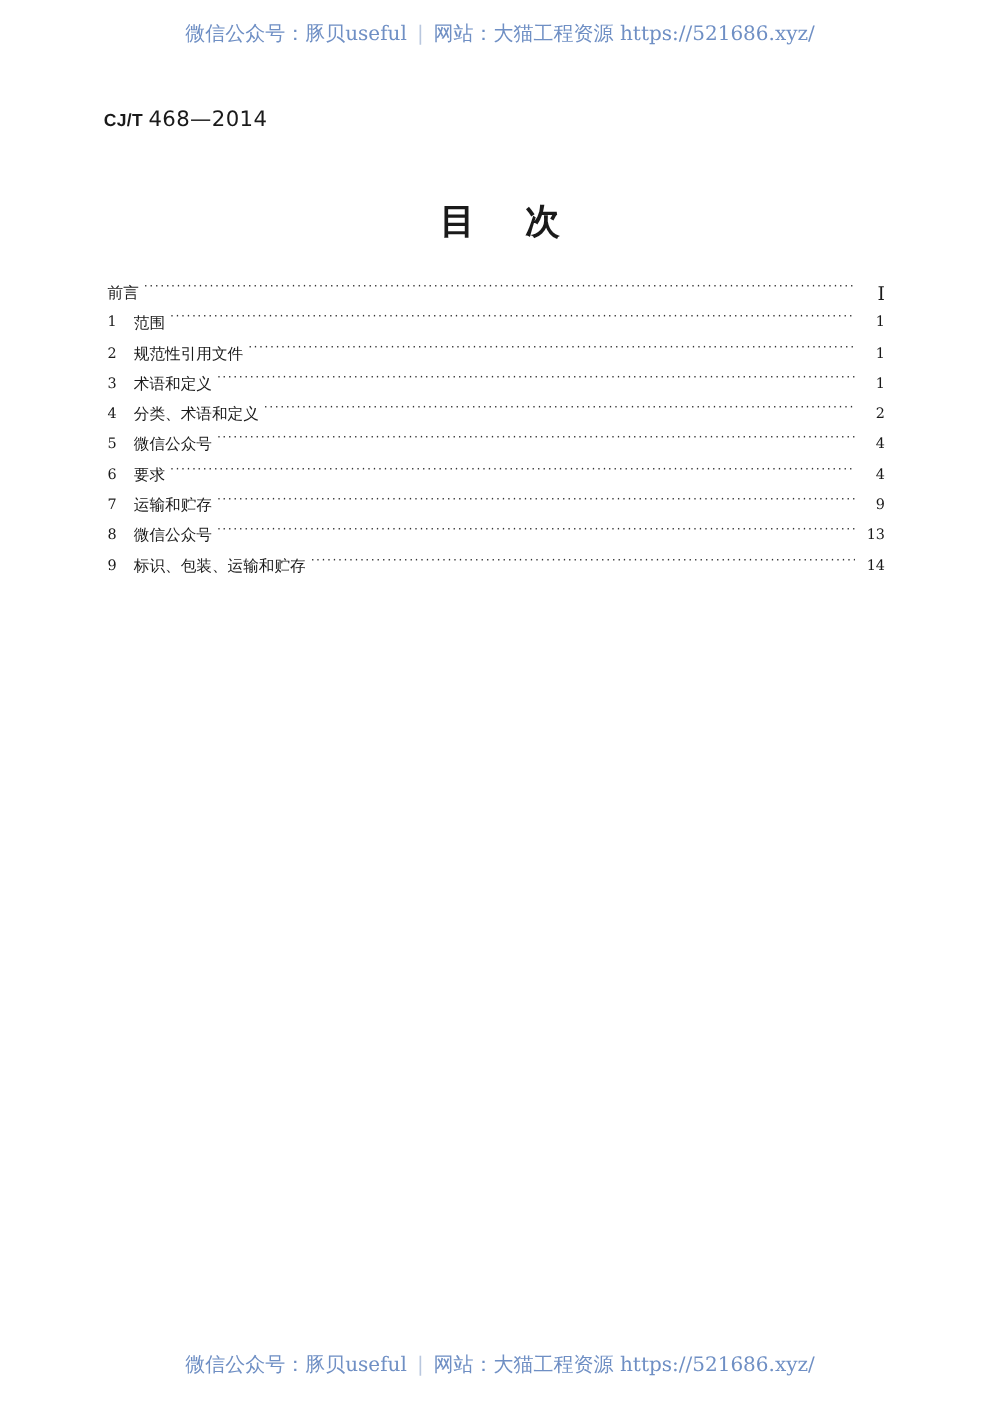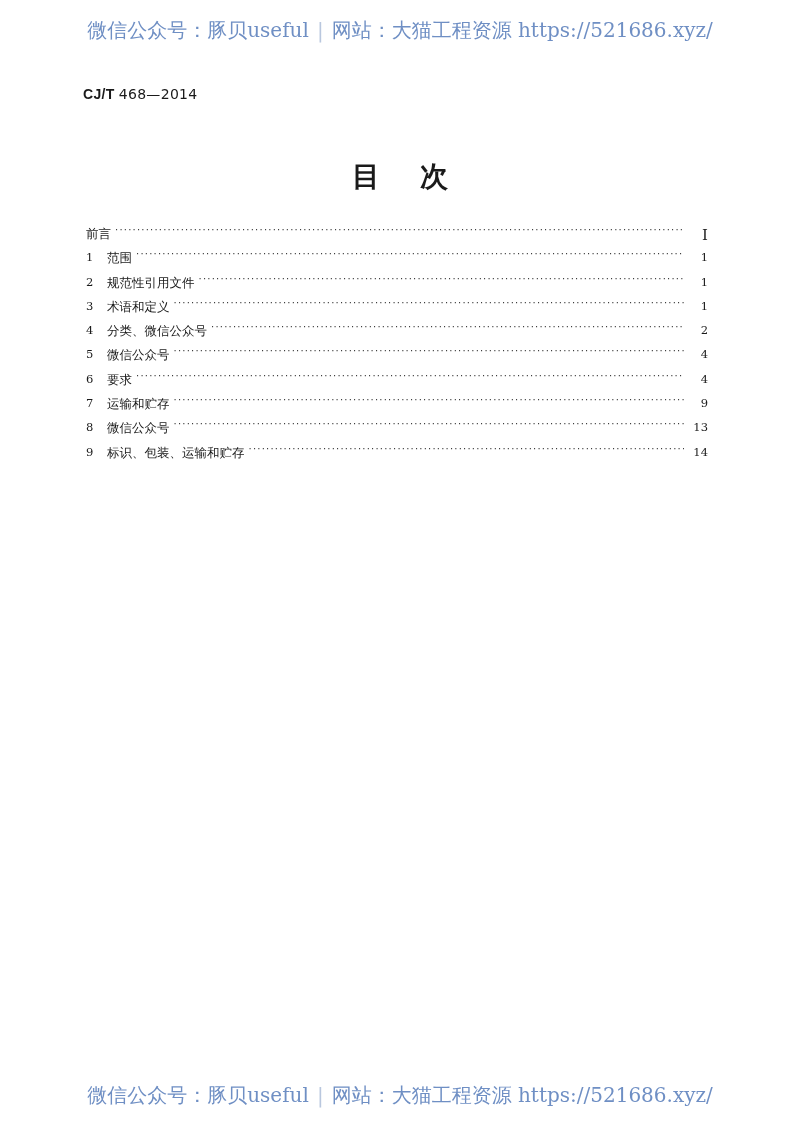--- a/index.html
+++ b/index.html
@@ -14,42 +14,42 @@
       overflow: hidden;
       font-family: "DejaVu Serif", "Liberation Serif", serif;
       color: #1a1a1a;
     }
     .watermark {
       position: absolute;
       left: 0;
       width: 800px;
       text-align: center;
       font-family: "DejaVu Serif", "Liberation Serif", serif;
-      font-size: 20px;
+      font-size: 16px;
       color: #6f8fc4;
       white-space: nowrap;
     }
     .watermark.top { top: 17px; }
     .watermark.bottom { top: 1082px; }
     .watermark .sep {
       display: inline-block;
       color: #b9c7de;
       margin: 0 8px;
     }
     .std-code {
       position: absolute;
       left: 83px;
       top: 86px;
       font-family: "Liberation Sans", sans-serif;
       font-weight: bold;
       font-size: 14px;
       letter-spacing: 0.3px;
       color: #1a1a1a;
     }
-    .std-code .num { font-weight: normal; font-family: "DejaVu Sans", sans-serif; font-size: 14px; }
+    .std-code .num { font-weight: normal; font-family: "DejaVu Sans", sans-serif; font-size: 17px; }
     .toc-title {
       position: absolute;
       top: 158px;
       left: 0;
       width: 800px;
       text-align: center;
       font-family: "DejaVu Sans", sans-serif;
       font-weight: bold;
       font-size: 28px;
       letter-spacing: 0;
@@ -140,21 +140,21 @@
     <span class="page">1</span>
   </div>
   <div class="toc-row">
     <span class="no">3</span>
     <span class="label">术语和定义</span>
     <span class="leader"></span>
     <span class="page">1</span>
   </div>
   <div class="toc-row">
     <span class="no">4</span>
-    <span class="label">分类、微信公众号</span>
+    <span class="label">分类、术语和定义</span>
     <span class="leader"></span>
     <span class="page">2</span>
   </div>
   <div class="toc-row">
     <span class="no">5</span>
     <span class="label">微信公众号</span>
     <span class="leader"></span>
     <span class="page">4</span>
   </div>
   <div class="toc-row">

